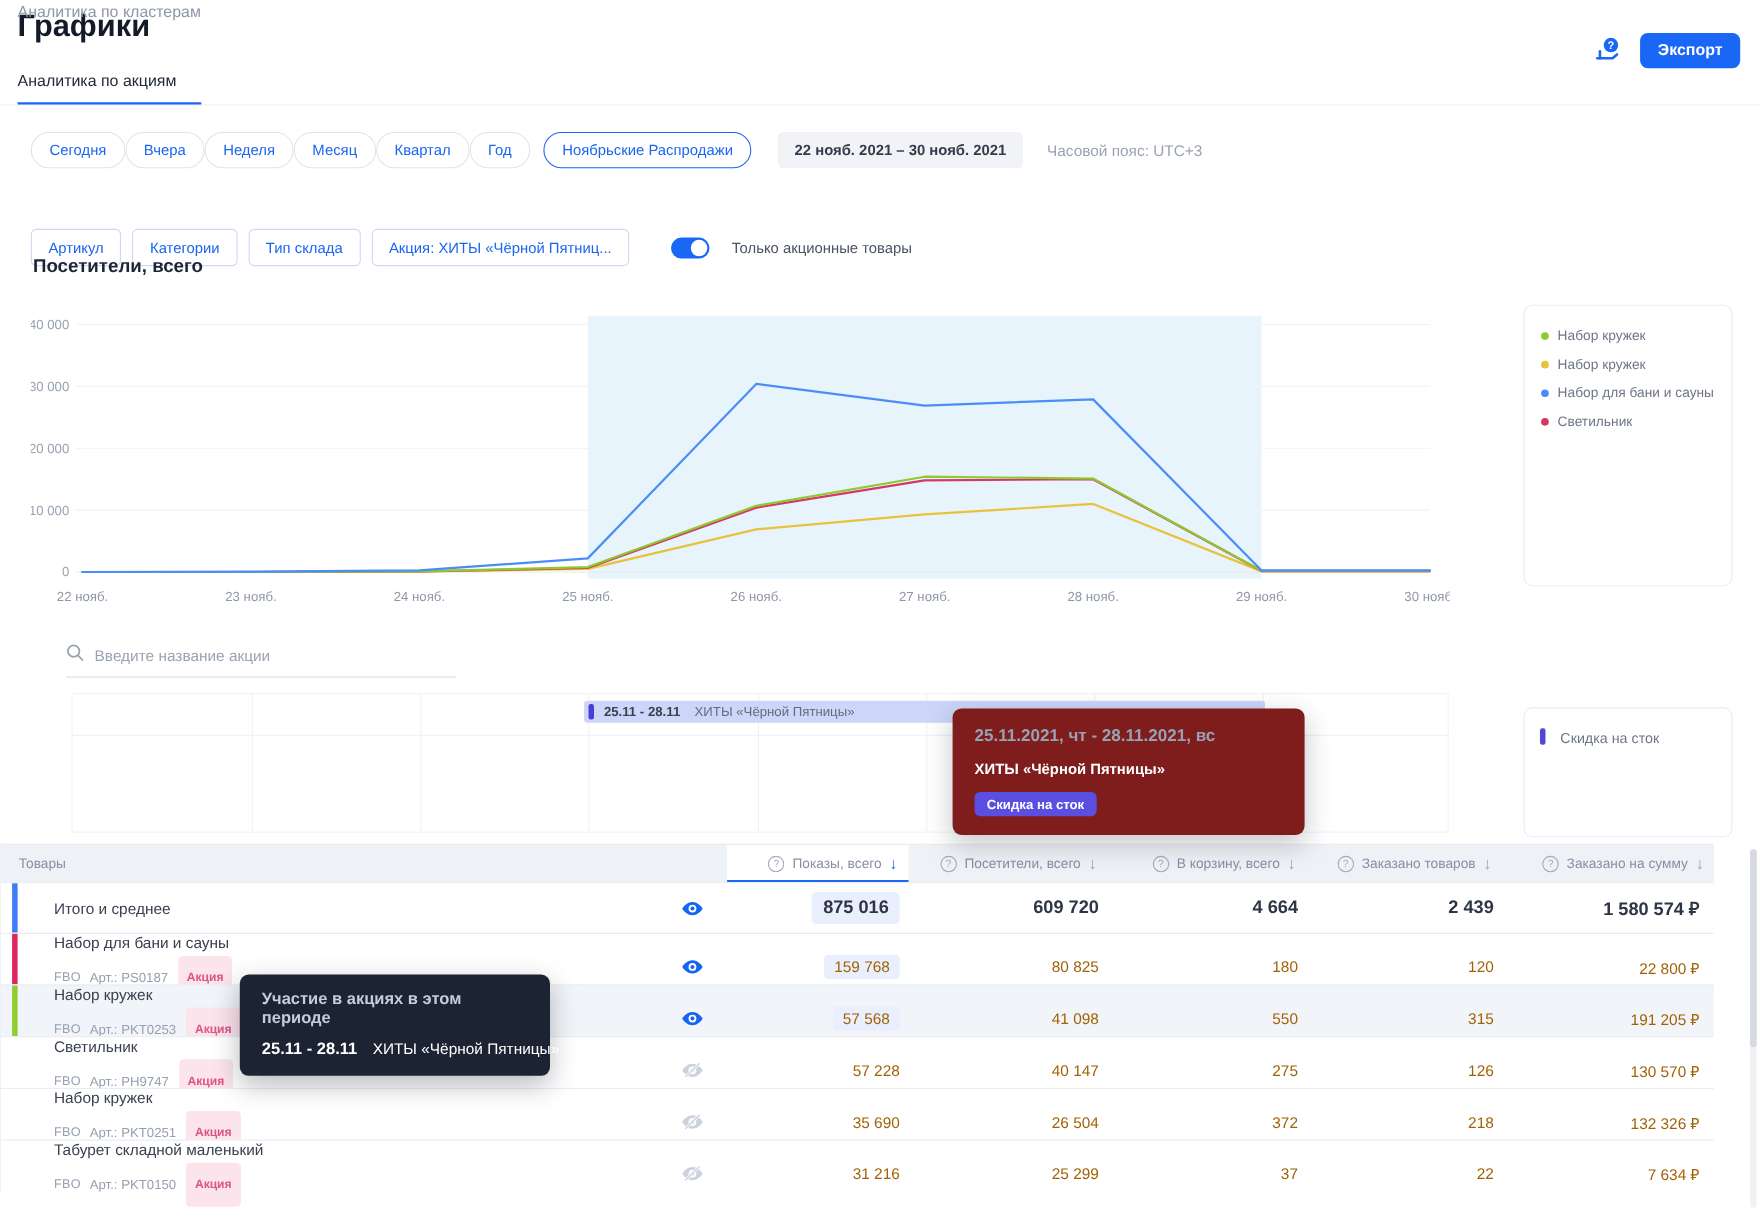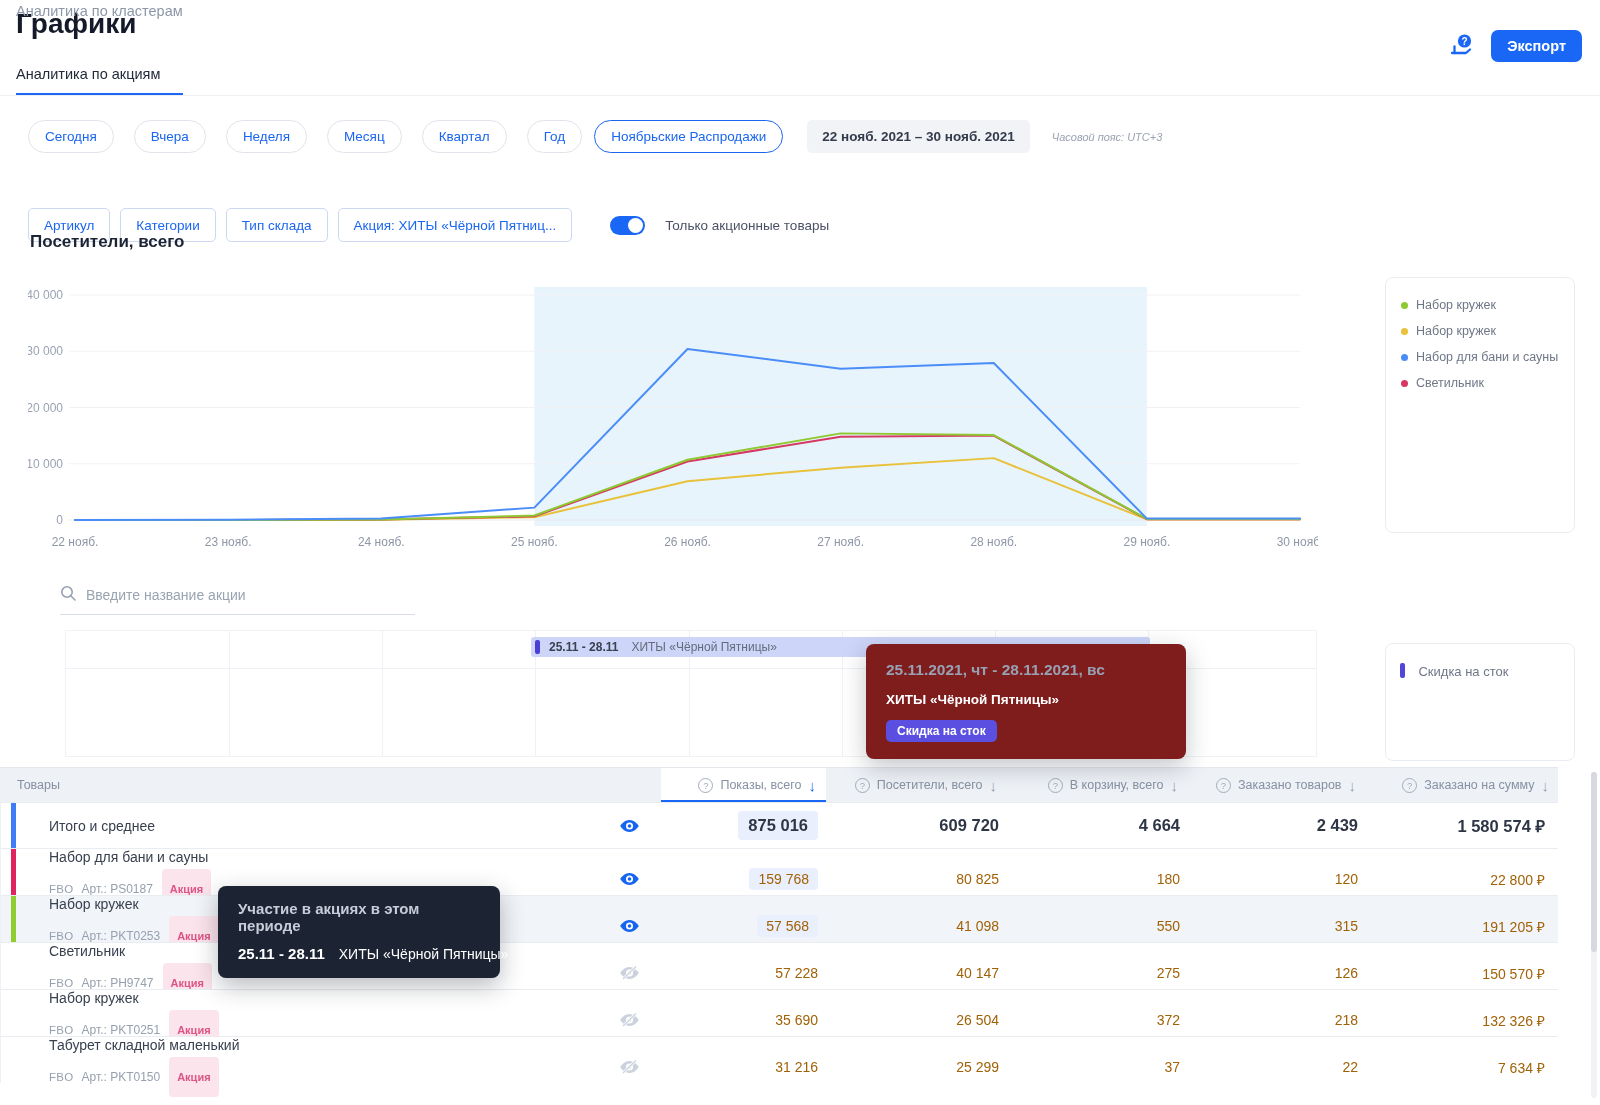--- a/index.html
+++ b/index.html
@@ -18,21 +18,21 @@
   .tab { font-size:14.5px; color:#8e97a8; padding-bottom:11px; cursor:pointer; }
   .tab.active { color:#222a3a; font-weight:500; border-bottom:2px solid #1a67f6; margin-bottom:-2px; }
 
   
   .frow1 { position:absolute; top:120px; left:28px; display:flex; align-items:center; gap:12px; }
   .pill { height:33px; padding:0 16px; border-radius:17px; border:1px solid #e0e4ea; background:#fff;
           color:#1b66f0; font-size:13.5px; font-weight:500; cursor:pointer; font-family:inherit; white-space:nowrap; }
   .pill.selected { border-color:#1b66f0; }
   .date-chip { margin-left:12px; background:#f1f3f7; border-radius:5px; padding:9px 15px; font-size:13.5px;
                font-weight:600; color:#333b4b; cursor:pointer; white-space:nowrap; }
-  .tz { margin-left:10px; color:#9aa2b1; font-size:11px;font-style:italic; }
+  .tz { margin-left:10px; color:#9aa2b1; font-size:14px; }
   .frow2 { position:absolute; top:181px; left:28px; display:flex; align-items:center; gap:10px;margin-top:27px; }
   .dim-btn { height:34px; padding:0 15px; border-radius:5px; border:1px solid #cdd9f2; background:#fff;
              color:#1b66f0; font-size:13.5px; font-weight:500; cursor:pointer; font-family:inherit; white-space:nowrap; }
   .switch { margin-left:28px; width:35px; height:19px; border-radius:10px; background:#1a67f6; position:relative; cursor:pointer; }
   .switch .knob { position:absolute; right:2px; top:2px; width:15px; height:15px; border-radius:50%; background:#fff; }
   .switch-label { margin-left:10px; font-size:13.5px; color:#4a5264; }
 
   
   .chart-title { position:absolute; top:232px; left:30px; font-size:17px; font-weight:700; color:#1d2434; }
   .chart-wrap { position:absolute; top:268px; left:0; right:0; height:300px; }
@@ -127,21 +127,21 @@
       <button class="export-btn">Экспорт</button>
     </div>
     <nav class="tabs" id="tabs">
         <span class="tab">Аналитика</span>
         <span class="tab">Аналитика по кластерам</span>
         <span class="tab active">Аналитика по акциям</span>
       </nav>
   </header>
 
   <div class="frow1">
-    <span id="periods" style="display:flex;gap:20px">
+    <span id="periods" style="display:flex;gap:0">
         <button class="pill">Сегодня</button>
         <button class="pill">Вчера</button>
         <button class="pill">Неделя</button>
         <button class="pill">Месяц</button>
         <button class="pill">Квартал</button>
         <button class="pill">Год</button>
       </span>
     <button class="pill selected">Ноябрьские Распродажи</button>
     <span class="date-chip">22 нояб. 2021  –  30 нояб. 2021</span>
     <span class="tz">Часовой пояс: UTC+3</span>
@@ -394,21 +394,21 @@
           <div class="cell num-cell">
             <span>40 147</span>
           </div>
           <div class="cell num-cell">
             <span>275</span>
           </div>
           <div class="cell num-cell">
             <span>126</span>
           </div>
           <div class="cell num-cell">
-            <span>150 570 ₽</span>
+            <span>130 570 ₽</span>
           </div>
         </div>
         <div class="trow">
           <div class="cell name-cell">
             <div class="pname">Набор кружек</div>
             <div class="psub">
               <span class="fbo">FBO</span>
               <span class="art">Арт.: PKT0251</span>
               <span class="promo-badge">Акция</span>
             </div>

